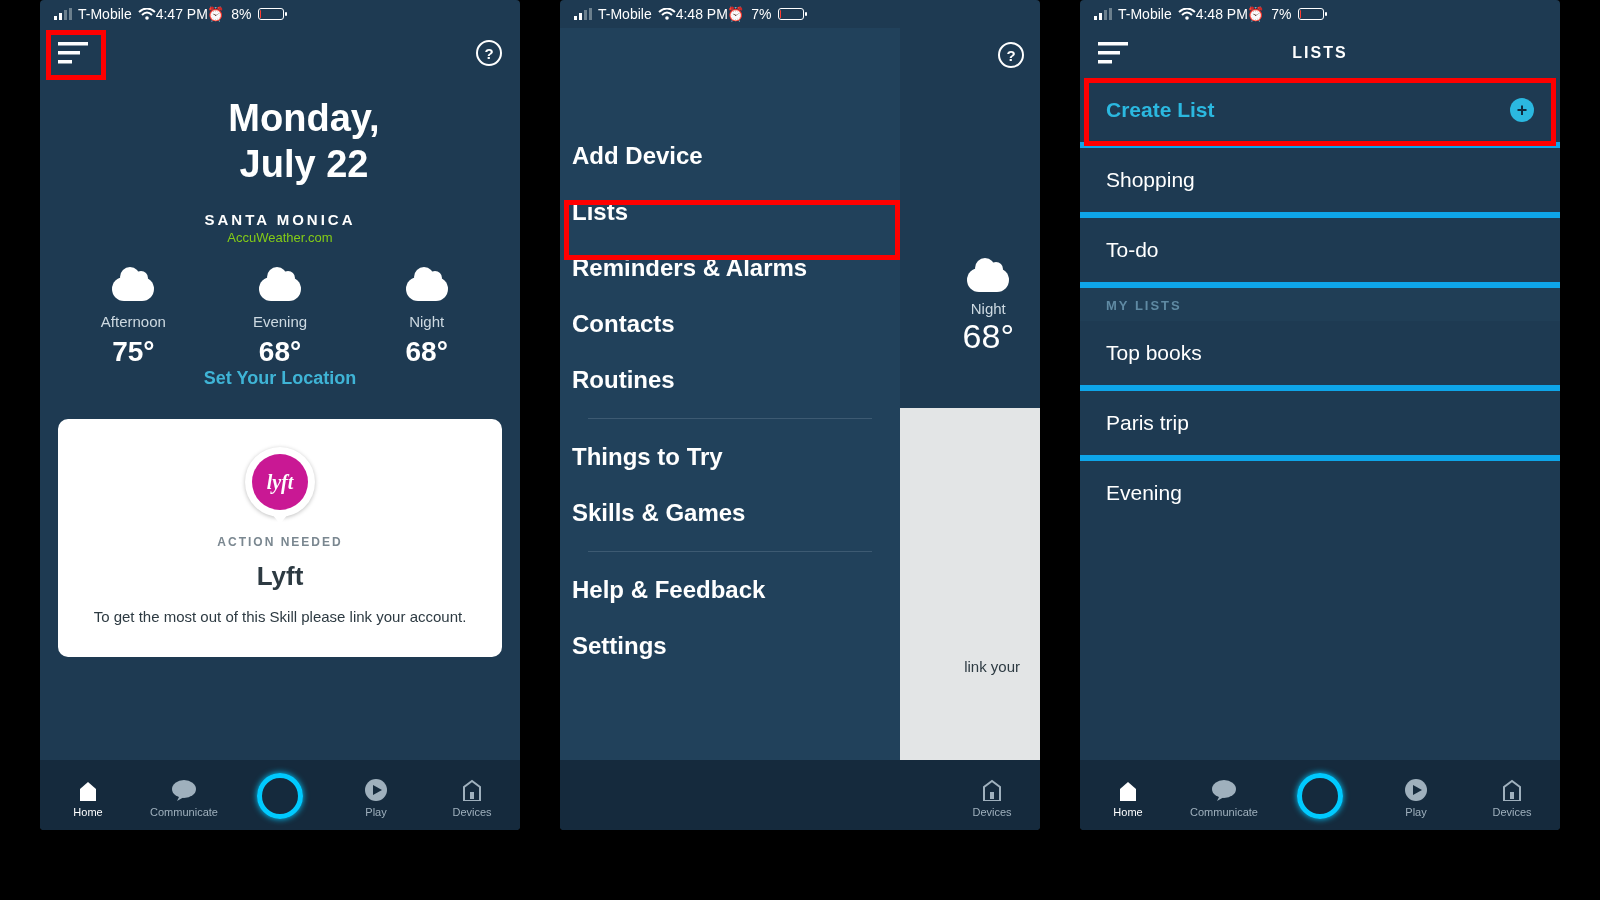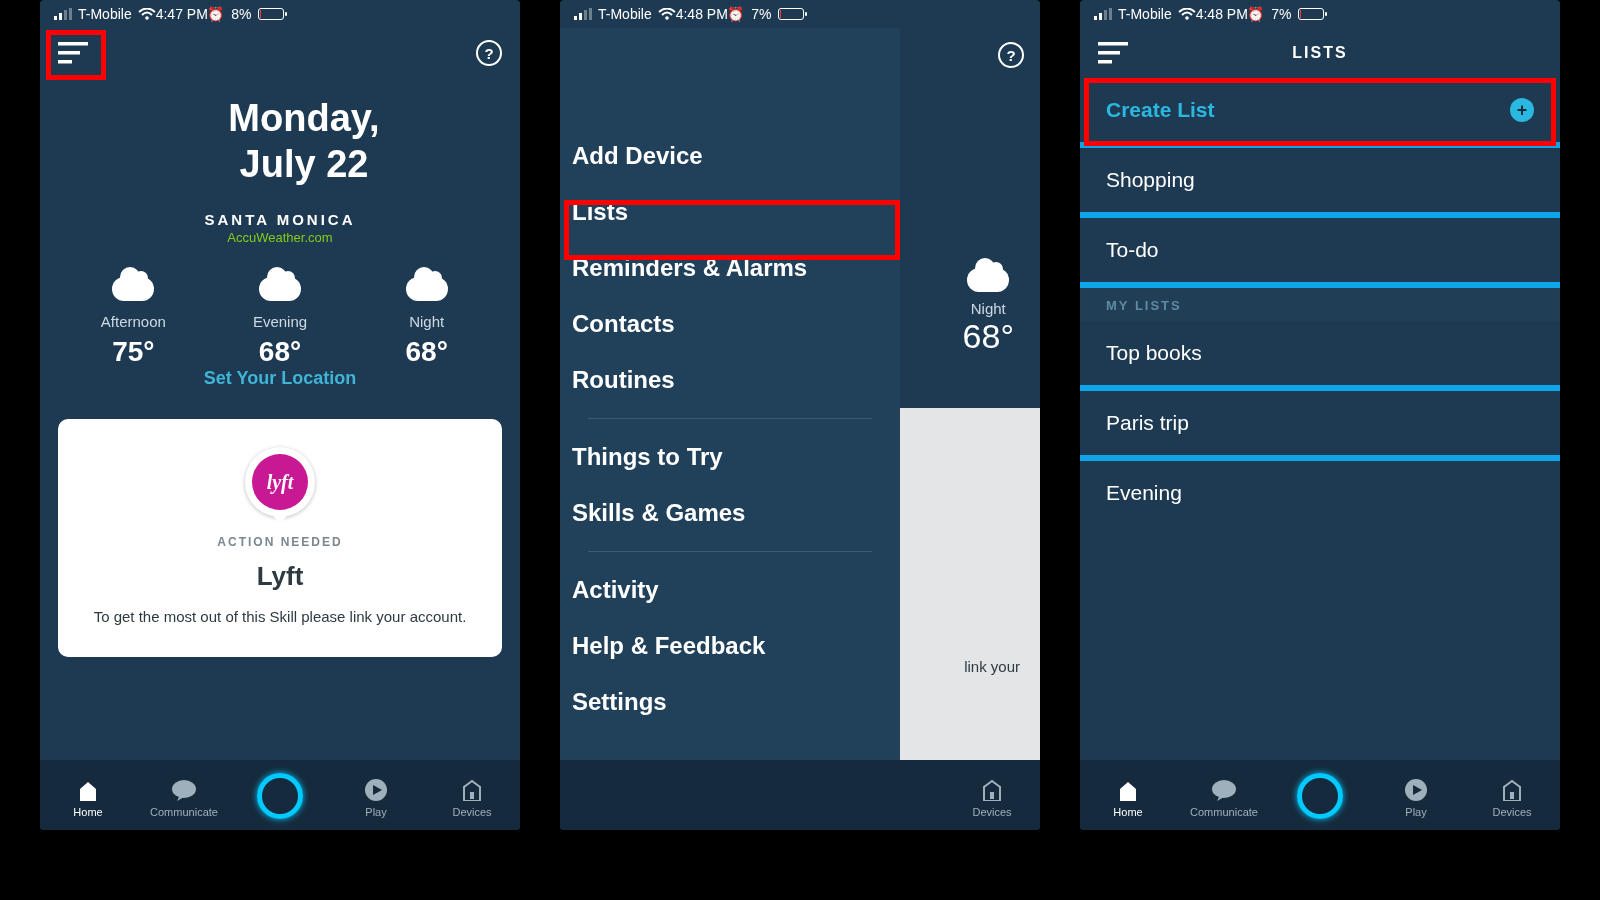--- a/index.html
+++ b/index.html
@@ -333,21 +333,20 @@
     <div class="drawer">
       <div class="drawer-item">Add Device</div>
       <div class="drawer-item">Lists</div>
       <div class="drawer-item">Reminders &amp; Alarms</div>
       <div class="drawer-item">Contacts</div>
       <div class="drawer-item">Routines</div>
       <div class="drawer-sep"></div>
       <div class="drawer-item">Things to Try</div>
       <div class="drawer-item">Skills &amp; Games</div>
       <div class="drawer-sep"></div>
-      <div class="drawer-item">Activity</div>
       <div class="drawer-item">Help &amp; Feedback</div>
       <div class="drawer-item">Settings</div>
     </div>
   </div>
 
   <div class="highlight-red" style="top:200px; left:4px; width:336px; height:60px;"></div>
 
   <div class="tabbar">
     <div class="tab" style="visibility:hidden"></div>
     <div class="tab" style="visibility:hidden"></div>

